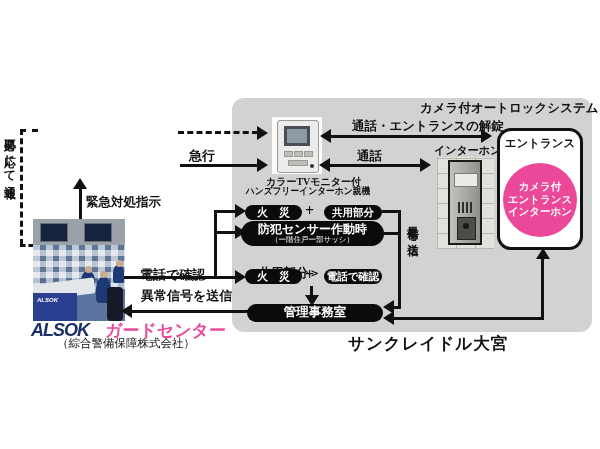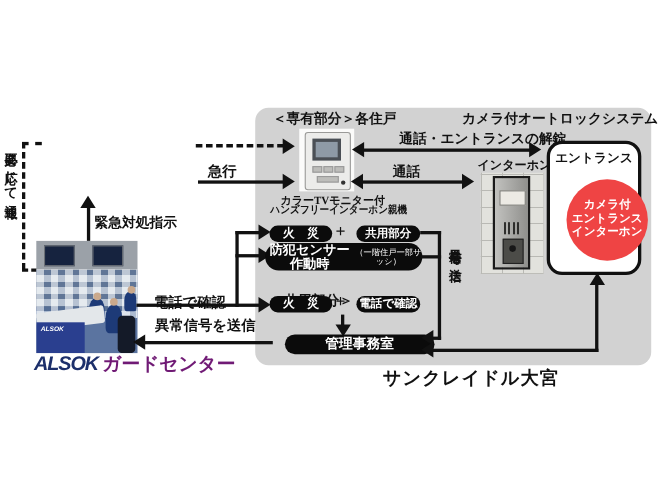--- a/index.html
+++ b/index.html
@@ -14,21 +14,21 @@
   .dh{position:absolute;height:0;border-top:3px dashed #111;}
   .dv{position:absolute;width:0;border-left:3px dashed #111;}
   .ah-r{position:absolute;width:0;height:0;border-top:7px solid transparent;border-bottom:7px solid transparent;border-left:11px solid #111;}
   .ah-l{position:absolute;width:0;height:0;border-top:7px solid transparent;border-bottom:7px solid transparent;border-right:11px solid #111;}
   .ah-u{position:absolute;width:0;height:0;border-left:7px solid transparent;border-right:7px solid transparent;border-bottom:11px solid #111;}
   .ah-d{position:absolute;width:0;height:0;border-left:7px solid transparent;border-right:7px solid transparent;border-top:11px solid #111;}
   .lbl{position:absolute;font-weight:bold;color:#111;white-space:nowrap;}
   .vtext{position:absolute;font-weight:bold;color:#111;writing-mode:vertical-rl;text-orientation:upright;letter-spacing:1px;}
   #panel{position:absolute;left:232px;top:98px;width:360px;height:234px;background:#d2d2d2;border-radius:12px;}
   #entrance-box{position:absolute;left:497px;top:128px;width:86px;height:122px;background:#fff;border:3px solid #111;border-radius:14px;box-sizing:border-box;}
-  #entrance-circle{position:absolute;left:515px;top:163px;width:74px;height:74px;background:#ef4444;border-radius:50%;
+  #entrance-circle{position:absolute;left:503px;top:163px;width:74px;height:74px;background:#ec4899;border-radius:50%;
         display:flex;flex-direction:column;align-items:center;justify-content:center;color:#fff;font-weight:bold;font-size:10.5px;line-height:12.5px;}
   
   #gc-photo{position:absolute;left:33px;top:219px;width:92px;height:102px;overflow:hidden;
         background:linear-gradient(180deg,#9ba1a8 0 26px,#8796ab 26px 60px,#5b74a0 60px 100%);}
   .wall-screen{position:absolute;width:26px;height:17px;background:#16233f;border:1px solid #6b7077;}
   #gc-monitors{position:absolute;left:0;top:26px;width:92px;height:44px;
         background:
          repeating-linear-gradient(90deg,rgba(255,255,255,.65) 0 7px,rgba(120,140,170,.25) 7px 13px),
          repeating-linear-gradient(0deg,rgba(230,238,245,.8) 0 6px,rgba(70,95,135,.8) 6px 11px);
         opacity:.9;}
@@ -58,21 +58,20 @@
         background:repeating-linear-gradient(90deg,#2e2e2c 0 2px,transparent 2px 4px);}
   #child-cam{position:absolute;left:7px;top:55px;width:17px;height:21px;background:#4c4c48;border:1px solid #222;}
   #child-cam-lens{position:absolute;left:5px;top:5px;width:6px;height:6px;background:#181818;border-radius:50%;}
 </style>
 </head>
 <body>
 
 <div id="stage">
 
   <div id="panel"></div>
-  <div class="lbl" style="left:248px;top:100px;font-size:12.5px;">＜専有部分＞各住戸</div>
   <div class="lbl" style="left:420px;top:100px;font-size:12.5px;">カメラ付オートロックシステム</div>
 
   <div class="vtext" style="left:1px;top:129px;height:122px;font-size:12px;">必要に応じて通報</div>
   <div class="dh" style="left:20px;top:129px;width:18px;"></div>
   <div class="dv" style="left:20px;top:129px;height:116px;"></div>
   <div class="dh" style="left:20px;top:244px;width:14px;"></div>
 
 
   <div class="dh" style="left:178px;top:131px;width:80px;"></div>
   <div class="ah-r" style="left:257px;top:126px;"></div>
@@ -95,22 +94,23 @@
     <div class="head" style="left:67px;top:52px;"></div>
     <div class="person" style="left:80px;top:46px;width:11px;height:18px;"></div>
     <div class="head" style="left:83px;top:41px;"></div>
     <div id="gc-desk"></div>
     <div id="gc-desk-front">ALSOK</div>
     <div id="gc-chair"></div>
   </div>
 
   <div class="abs" style="left:31px;top:319px;white-space:nowrap;">
     <span style="font-family:'Liberation Sans',sans-serif;font-style:italic;font-weight:800;font-size:18px;letter-spacing:-1px;color:#1c2f6b;">ALSOK</span>
-    <span style="font-weight:bold;font-size:17px;color:#701a75;margin-left:0;">ガードセンター</span>
-  </div>
+    <span style="font-weight:bold;font-size:17px;color:#ec4899;margin-left:12px;">ガードセンター</span>
+  </div>
+  <div class="abs" style="left:57px;top:336px;font-size:11.5px;color:#111;">（綜合警備保障株式会社）</div>
 
   <div class="hl" style="left:124px;top:276px;width:112px;"></div>
   <div class="lbl" style="left:140px;top:266px;font-size:13px;">電話で確認</div>
   <div class="vl" style="left:214px;top:210px;height:69px;"></div>
   <div class="hl" style="left:214px;top:210px;width:22px;"></div>
   <div class="ah-r" style="left:235px;top:204px;"></div>
   <div class="hl" style="left:214px;top:231px;width:22px;"></div>
   <div class="ah-r" style="left:235px;top:225px;"></div>
   <div class="ah-r" style="left:235px;top:270px;"></div>
 
@@ -123,27 +123,27 @@
       <div id="parent-screen">
         <div id="parent-screen-inner"></div>
       </div>
       <div class="p-btn" style="left:6px;top:30px;"></div>
       <div class="p-btn" style="left:16px;top:30px;"></div>
       <div class="p-btn" style="left:26px;top:30px;"></div>
       <div class="p-btn" style="left:10px;top:39px;width:18px;"></div>
       <div id="parent-dot"></div>
     </div>
   </div>
-  <div class="lbl" style="left:255px;top:175px;width:106px;text-align:left;font-size:10px;">カラーTVモニター付</div>
+  <div class="lbl" style="left:255px;top:175px;width:106px;text-align:right;font-size:10px;">カラーTVモニター付</div>
   <div class="lbl" style="left:239px;top:185px;width:138px;text-align:center;font-size:9.5px;transform:scaleX(.92);">ハンズフリーインターホン親機</div>
 
   <div class="hl" style="left:330px;top:135px;width:152px;"></div>
   <div class="ah-l" style="left:320px;top:129px;"></div>
   <div class="ah-r" style="left:481px;top:129px;"></div>
-  <div class="lbl" style="left:352px;top:118px;font-size:12.5px;margin-left:11px;">通話・エントランスの解錠</div>
+  <div class="lbl" style="left:352px;top:118px;font-size:12.5px;">通話・エントランスの解錠</div>
 
   <div class="hl" style="left:329px;top:164px;width:92px;"></div>
   <div class="ah-l" style="left:319px;top:158px;"></div>
   <div class="ah-r" style="left:420px;top:158px;"></div>
   <div class="lbl" style="left:357px;top:148px;font-size:12.5px;">通話</div>
 
   <div class="lbl" style="left:434px;top:143px;font-size:11px;">インターホン子機</div>
   <div id="child-photo">
     <div id="child-panel">
       <div id="child-name"></div>
@@ -159,35 +159,35 @@
   <div id="entrance-circle">
     <span>カメラ付</span>
     <span>エントランス</span>
     <span>インターホン</span>
   </div>
 
   <div class="pill" style="left:245px;top:205px;width:57px;height:15px;font-size:11px;">火　災</div>
   <div class="lbl" style="left:305px;top:202px;font-size:16px;">+</div>
   <div class="pill" style="left:324px;top:205px;width:58px;height:15px;font-size:10.5px;">共用部分</div>
 
-  <div class="pill" style="left:241px;top:221px;width:143px;height:25px;">
+  <div class="pill" style="left:241px;top:221px;width:143px;height:25px;flex-direction:column;">
     <span style="font-size:12px;">防犯センサー作動時</span>
     <span style="font-size:7.5px;font-weight:normal;">（一階住戸一部サッシ）</span>
   </div>
 
   <div class="lbl" style="left:246px;top:251px;font-size:12.5px;margin-top:14px;">＜共用部分＞</div>
 
   <div class="pill" style="left:245px;top:269px;width:57px;height:15px;font-size:11px;">火　災</div>
   <div class="lbl" style="left:305px;top:266px;font-size:16px;">+</div>
   <div class="pill" style="left:324px;top:269px;width:58px;height:15px;font-size:10.5px;">電話で確認</div>
 
   <div class="vl" style="left:310px;top:286px;height:11px;"></div>
   <div class="ah-d" style="left:305px;top:295px;"></div>
 
-  <div class="pill" style="left:259px;top:304px;width:136px;height:18px;font-size:12.5px;border-radius:9px;">管理事務室</div>
+  <div class="pill" style="left:247px;top:304px;width:136px;height:18px;font-size:12.5px;border-radius:9px;">管理事務室</div>
 
   <div class="hl" style="left:382px;top:210px;width:19px;"></div>
   <div class="hl" style="left:383px;top:232px;width:18px;"></div>
   <div class="vl" style="left:398px;top:210px;height:99px;"></div>
   <div class="hl" style="left:392px;top:306px;width:9px;"></div>
   <div class="ah-l" style="left:383px;top:300px;"></div>
 
   <div class="vtext" style="left:405px;top:217px;height:86px;font-size:11.5px;">異常信号を送信</div>
 
   <div class="hl" style="left:392px;top:317px;width:152px;"></div>

